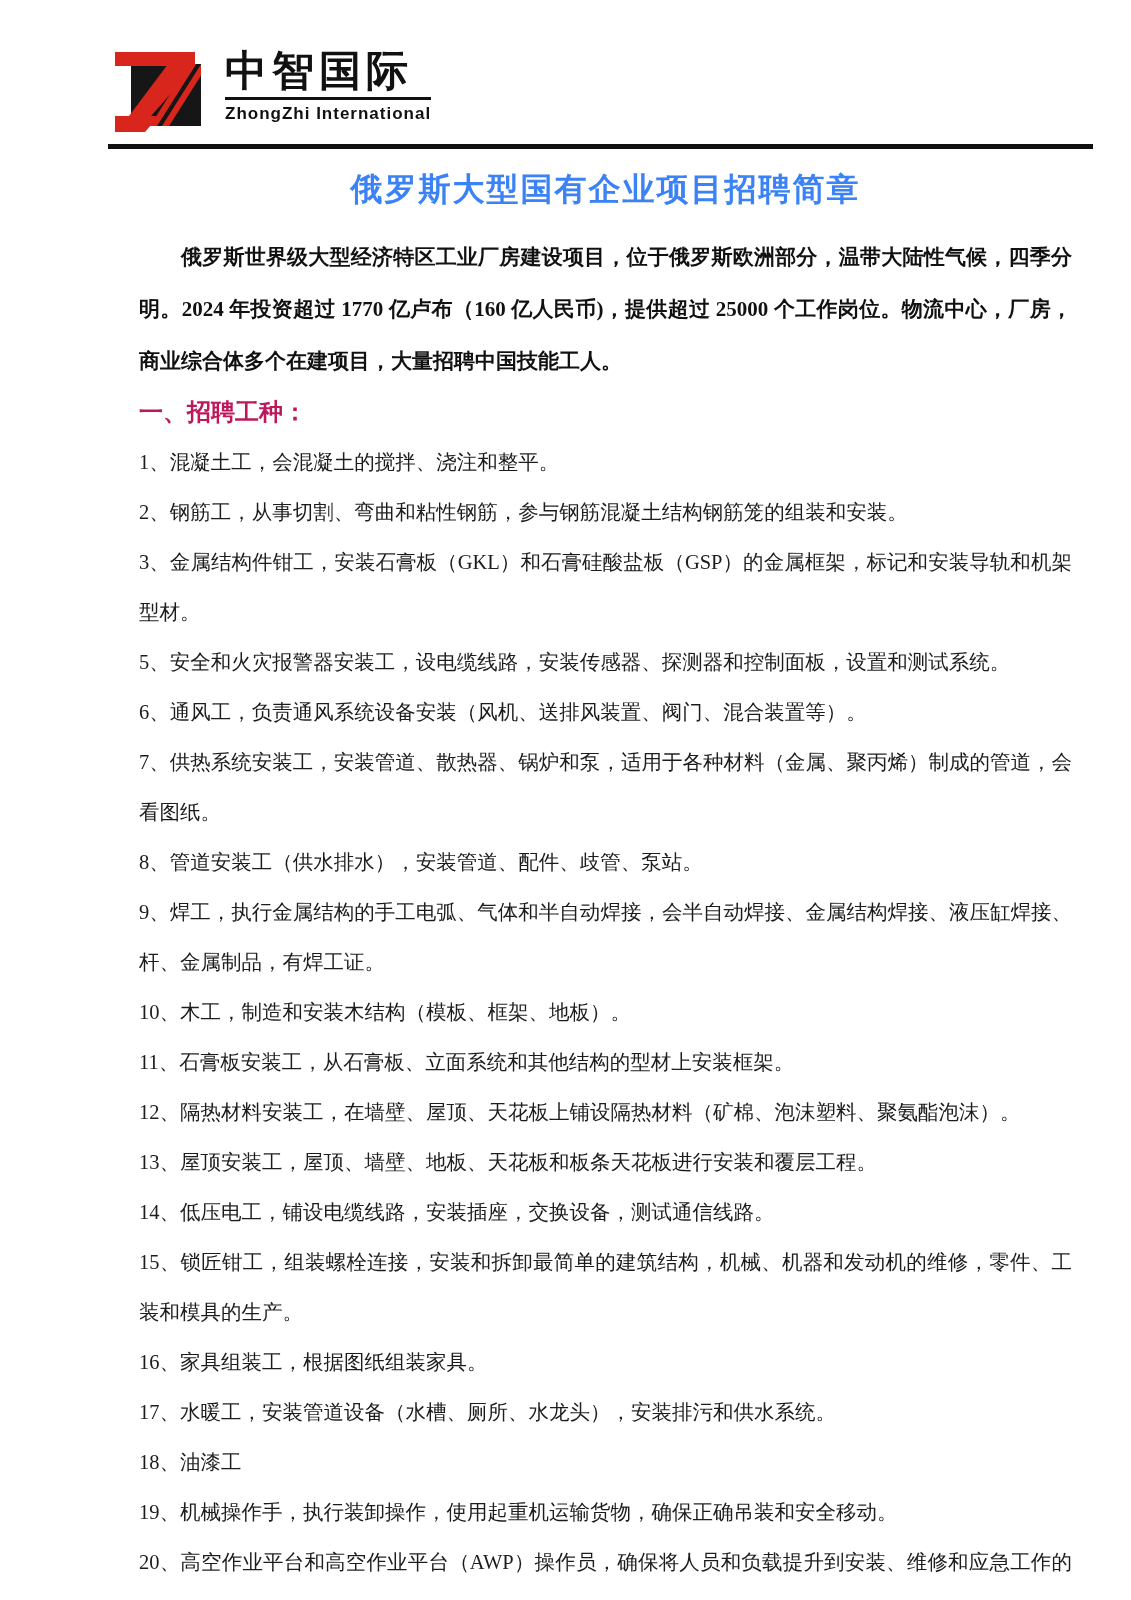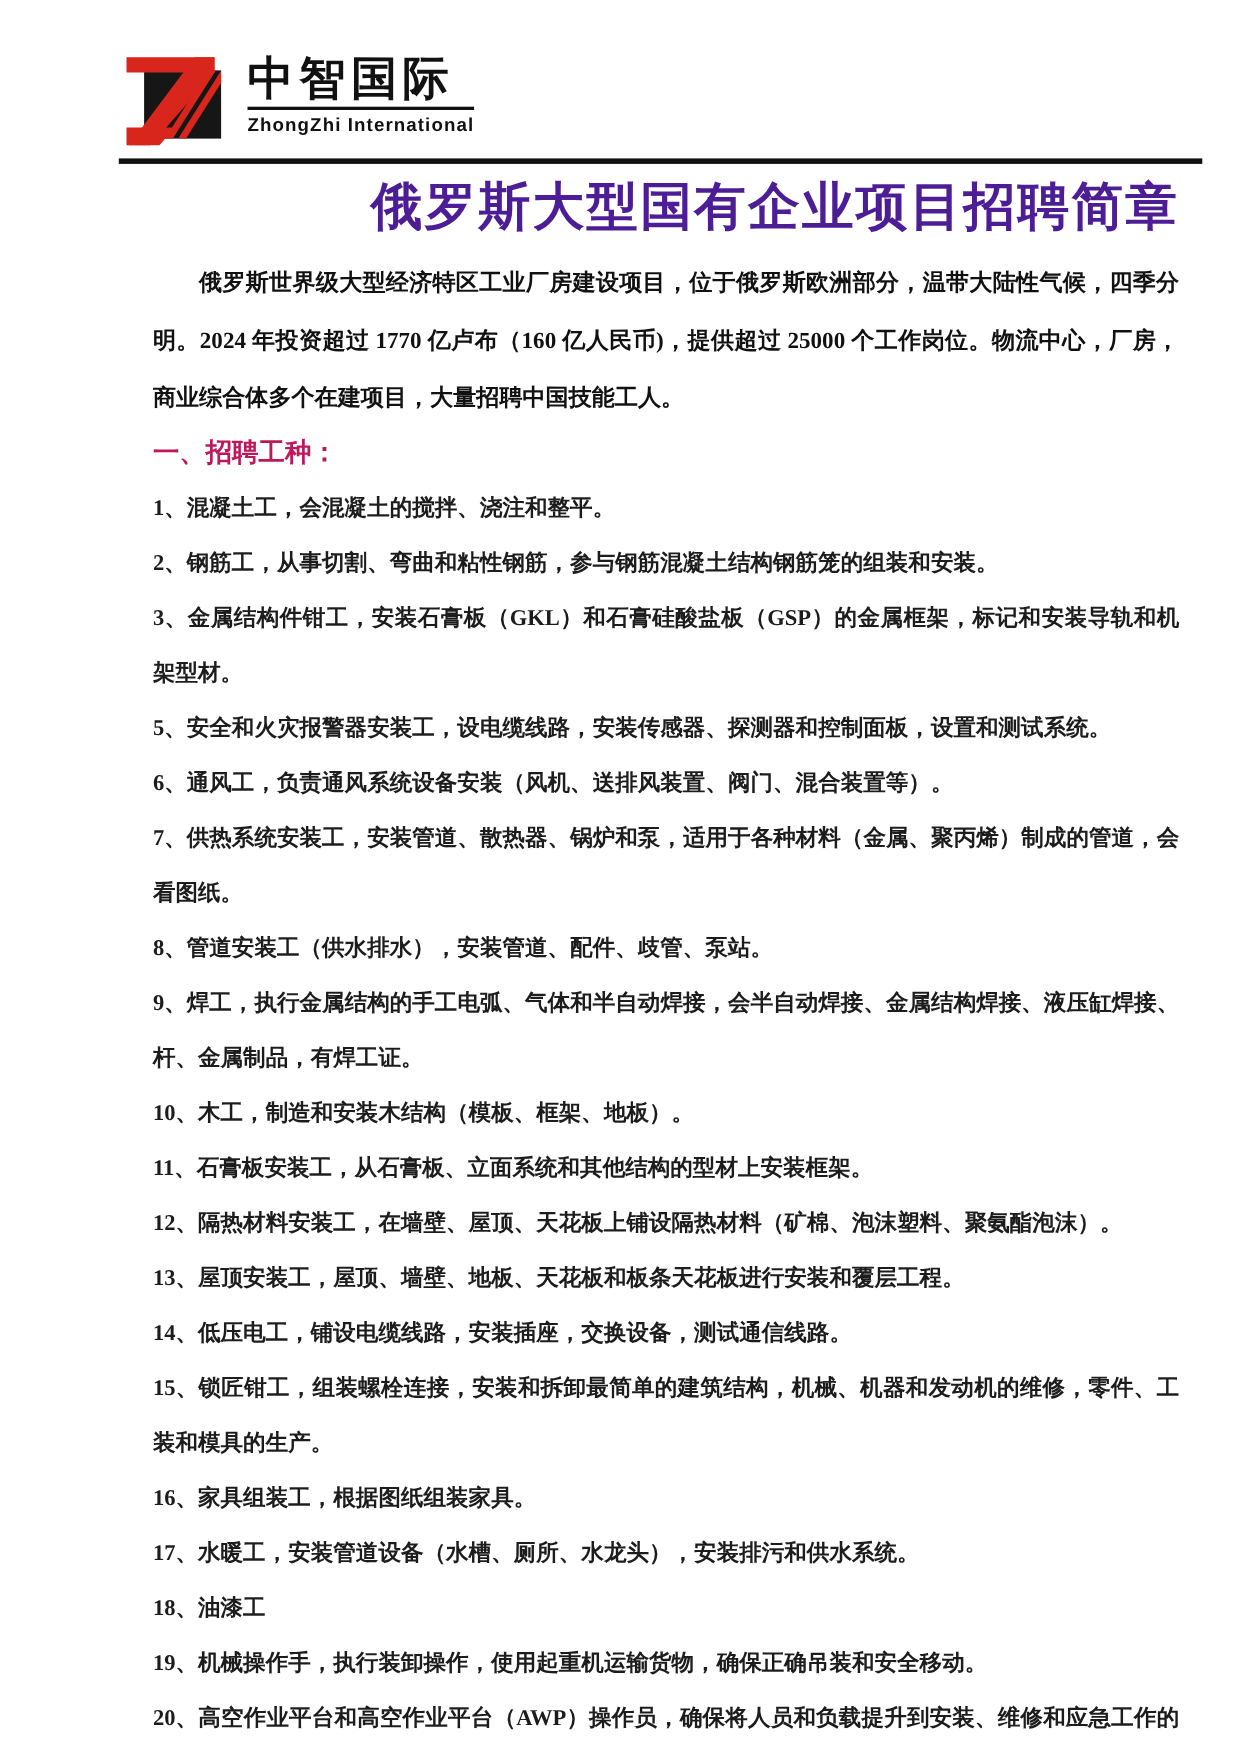--- a/index.html
+++ b/index.html
@@ -59,46 +59,46 @@
     height: 5px;
     background: #111;
     margin: 8px 74px 0 72px;
   }
 
   
   .content {
     padding: 0 95px 0 103px;
   }
   .title {
-    text-align: right;
-    font-size: 47px;
+    text-align: center;
+    font-size: 32px;
     font-weight: bold;
     letter-spacing: 2px;
     margin-top: 14px;
     line-height: 52px;
-    color: #4c1d95;
+    color: #3b82f6;
   }
   .intro {
     margin-top: 16px;
     font-size: 21px;
     font-weight: bold;
     line-height: 52px;
     text-align: justify;
     text-indent: 2em;
     color: #111;
   }
   .section-heading {
     font-size: 24px;
     font-weight: bold;
     line-height: 50px;
     color: #be185d;
   }
   .job-item {
     font-size: 20.5px;
-    font-weight: bold;
+    font-weight: normal;
     line-height: 50px;
     text-align: justify;
     color: #1c1c1c;
   }
 </style>
 </head>
 <body>
 
 <div class="page">
 

